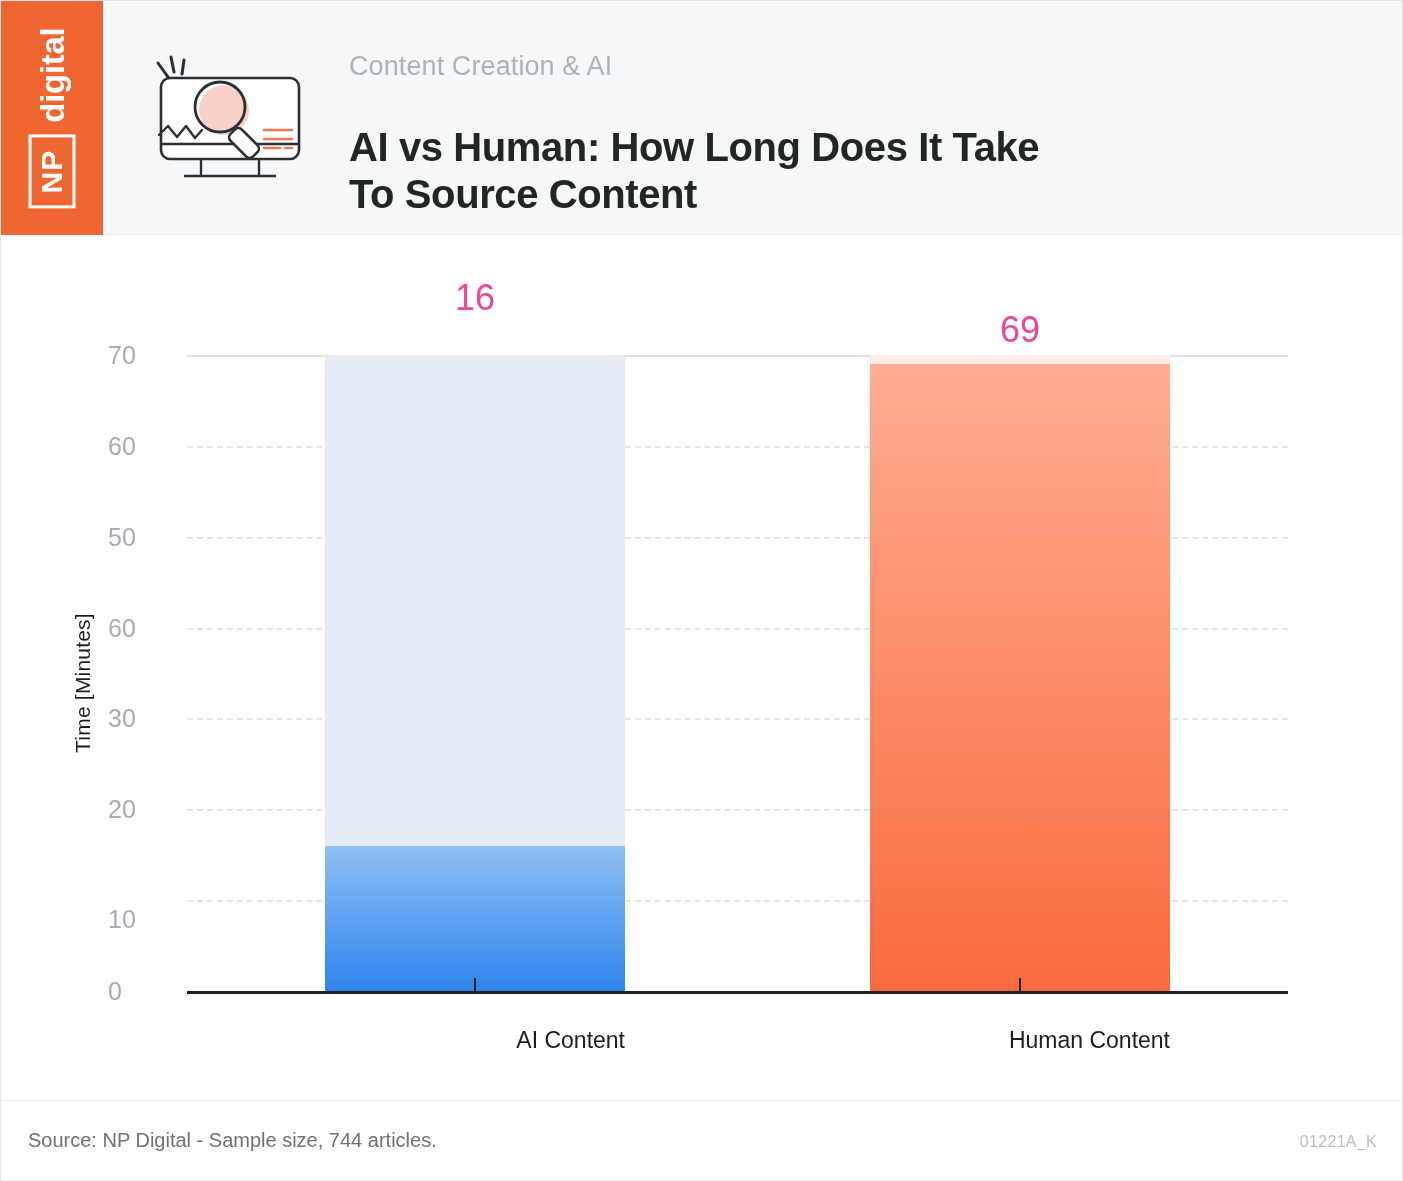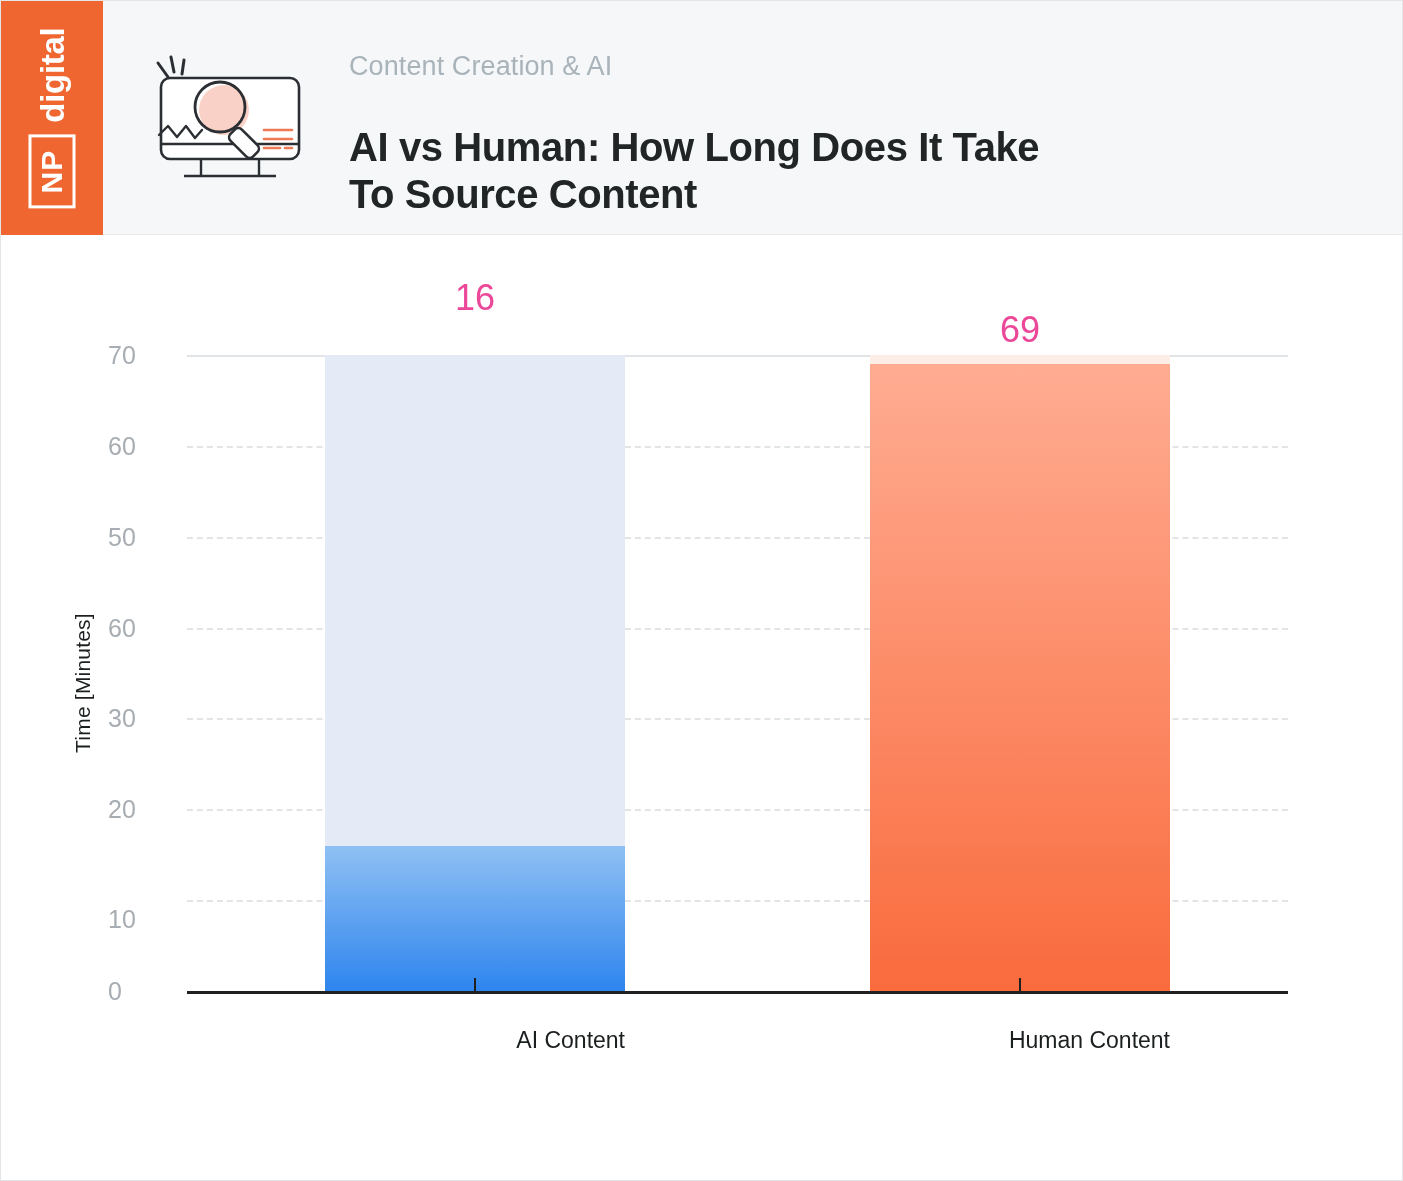--- a/index.html
+++ b/index.html
@@ -303,14 +303,18 @@
     <div class="axis-line" style="top:756px;"></div>
 
     <div id="xaxis-layer">
         <div class="xtick" style="left: 473px; top: 743px;"></div>
         <div class="xlabel" style="left: 324px; top: 792px;">AI Content</div>
         <div class="xtick" style="left: 1018px; top: 743px;"></div>
         <div class="xlabel" style="left: 869px; top: 792px;">Human Content</div>
       </div>
   </div>
 
+  <div class="footer">
+    <div class="source">Source: NP Digital - Sample size, 744 articles.</div>
+    <div class="code">01221A_K</div>
+  </div>
 
 </div>
 
 </body></html>

